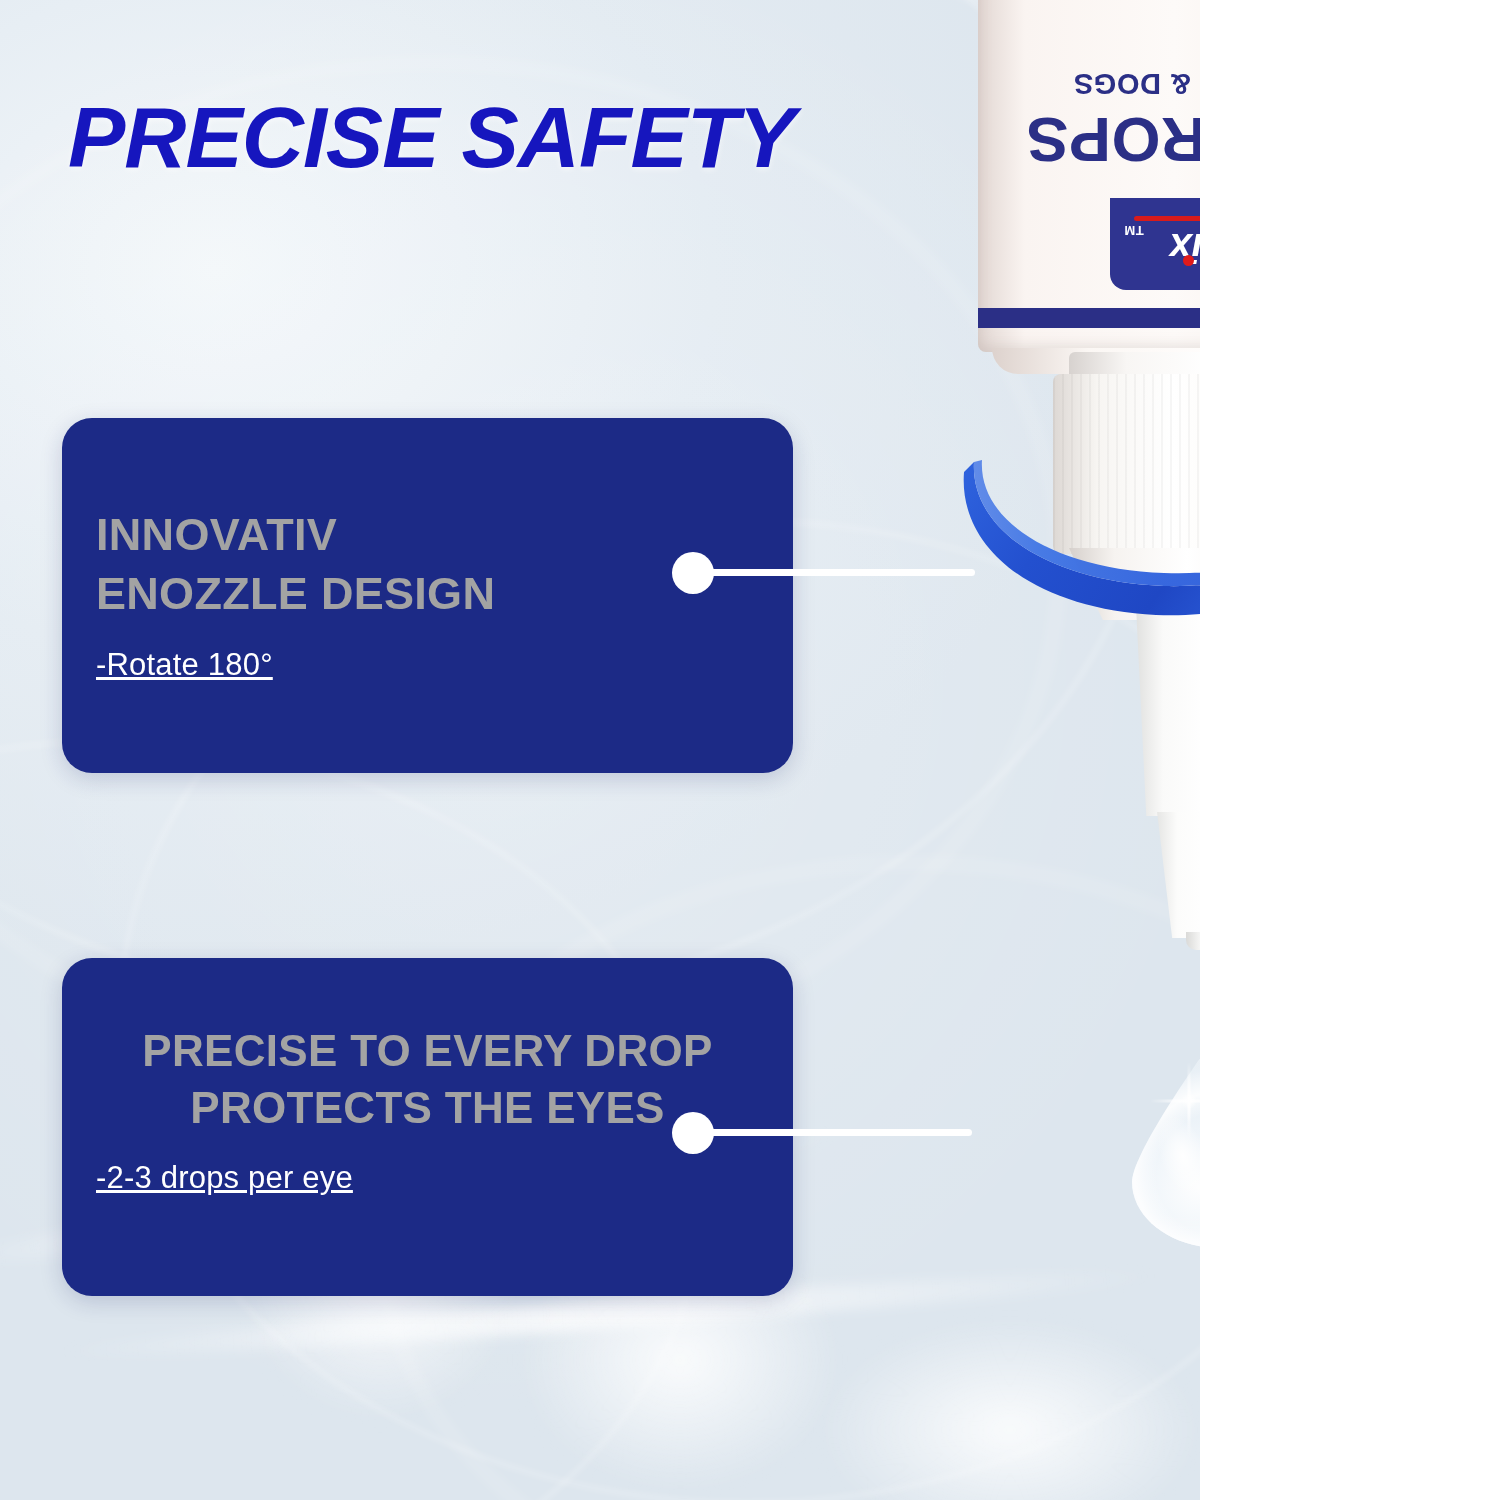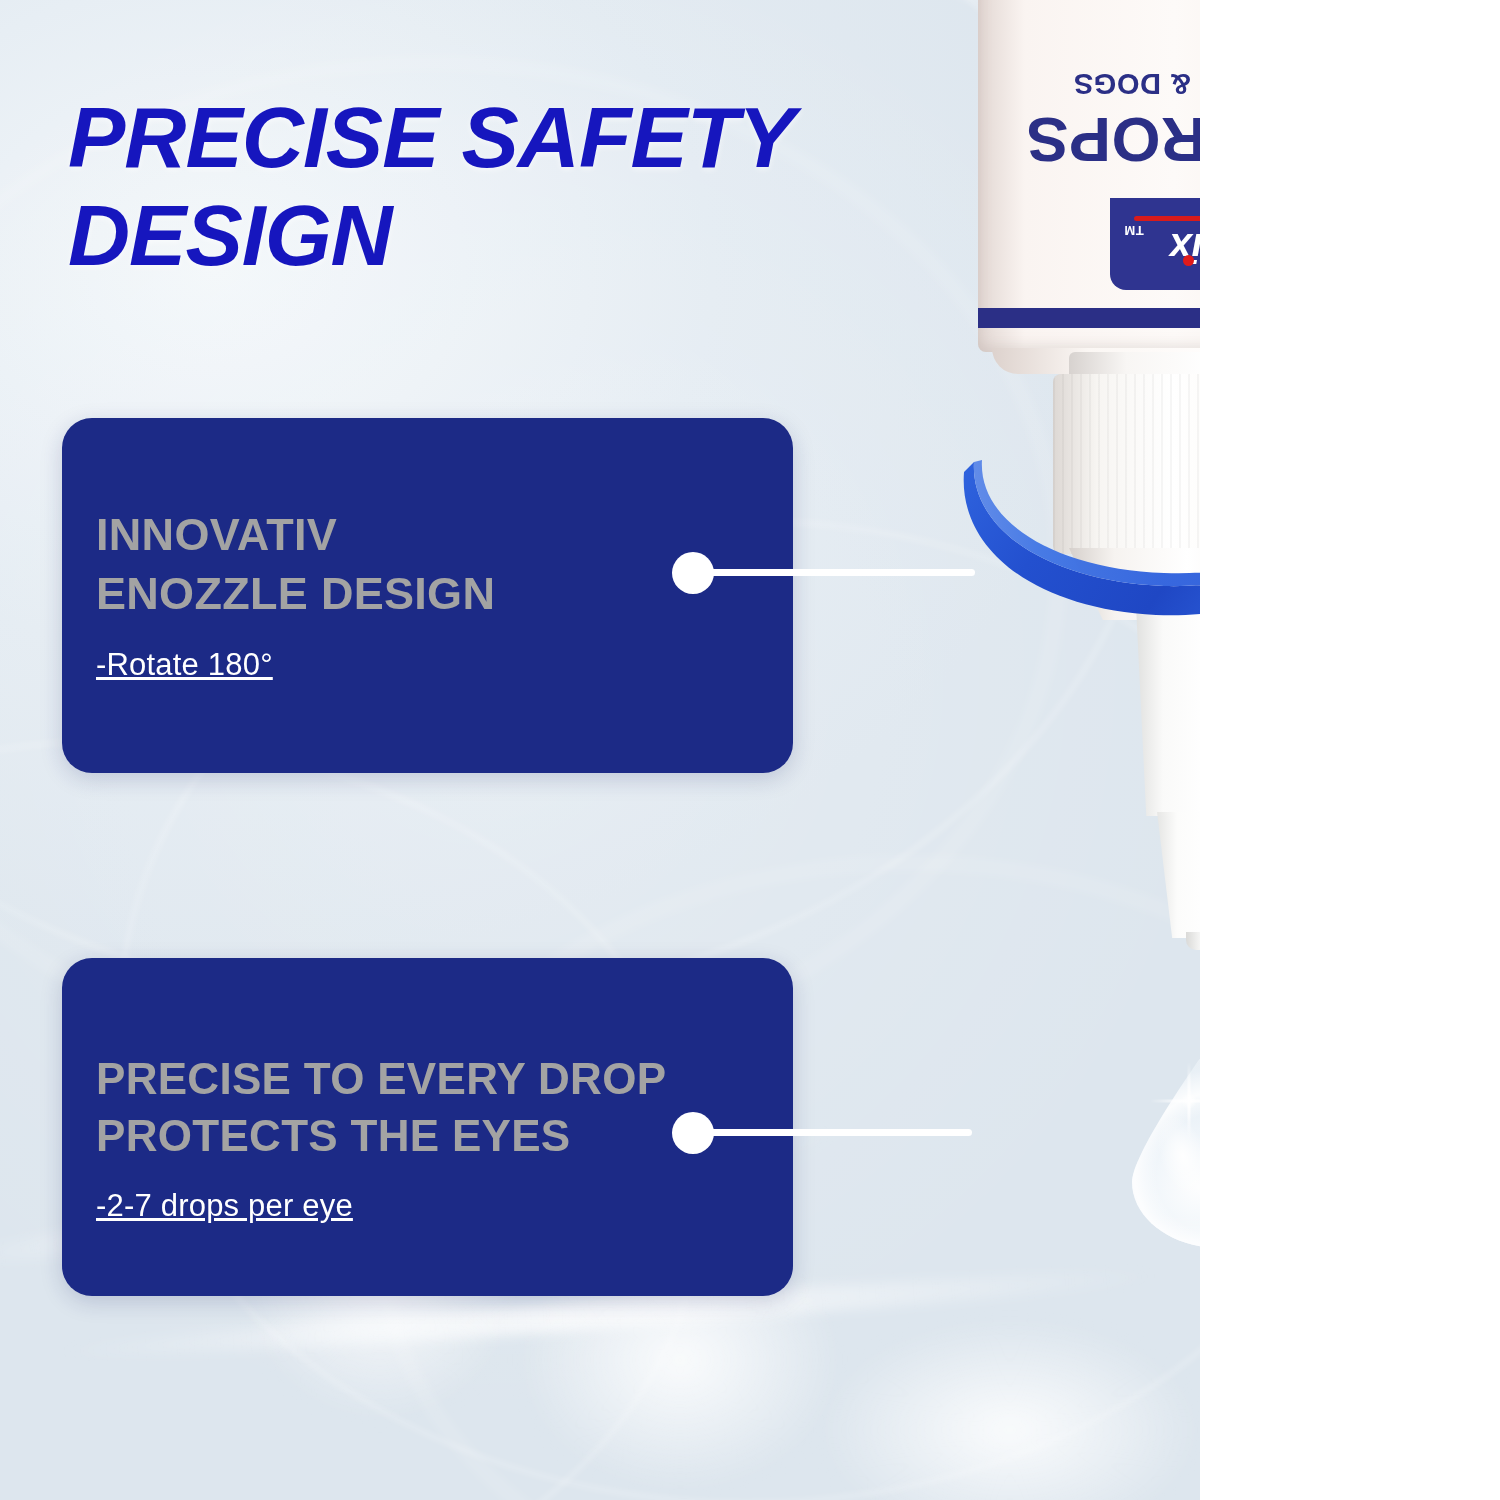--- a/index.html
+++ b/index.html
@@ -83,21 +83,21 @@
   .card-title {
     color: #a3a3a3;
     font-weight: 700;
     font-size: 45px;
     line-height: 1.30;
     letter-spacing: 0.3px;
     text-transform: uppercase;
     white-space: pre-line;
   }
   .card.one .card-title { padding-top: 88px; }
-  .card.two .card-title { padding-top: 92px; font-size: 44px; }
+  .card.two .card-title { padding-top: 64px; font-size: 44px; text-align: center; }
 
   .card-sub {
     color: #ffffff;
     font-weight: 400;
     font-size: 31px;
     letter-spacing: 0.2px;
     margin-top: 24px;
     text-decoration: underline;
   }
 
@@ -398,21 +398,20 @@
   <div class="streak" style="left:60px; top:1300px; width:1100px; height:28px; transform:rotate(-4deg);"></div>
   <div class="streak" style="left:760px; top:40px; width:780px; height:30px; transform:rotate(22deg);"></div>
   <div class="blob" style="left:520px; top:1230px; width:320px; height:260px;"></div>
   <div class="blob" style="left:820px; top:1320px; width:380px; height:220px;"></div>
   <div class="blob" style="left:1180px; top:120px; width:300px; height:300px;"></div>
   <div class="blob" style="left:240px; top:1120px; width:280px; height:300px;"></div>
   <div class="bg-vignette"></div>
 
   <div class="headline">
     <span>PRECISE SAFETY</span>
-    <span class="l2">DESIGN</span>
   </div>
 
   <div id="bottle">
     <div class="bottle-body">
       <div class="bottle-label">
         <div class="label-band"></div>
         <div class="logo-banner">
           <div class="logo-rule"></div>
           <div class="logo-text">Wellix</div>
           <div class="logo-dot"></div>
@@ -491,18 +490,18 @@
     <div class="card-title">INNOVATIV
 ENOZZLE DESIGN</div>
     <div class="card-sub">-Rotate 180°</div>
   </div>
   <div class="connector-dot dot-1"></div>
   <div class="connector-line line-1"></div>
 
   <div class="card two">
     <div class="card-title">PRECISE TO EVERY DROP
 PROTECTS THE EYES</div>
-    <div class="card-sub">-2-7 drops per eye</div>
+    <div class="card-sub">-2-3 drops per eye</div>
   </div>
   <div class="connector-dot dot-2"></div>
   <div class="connector-line line-2"></div>
 
 </div>
 
 </body></html>

